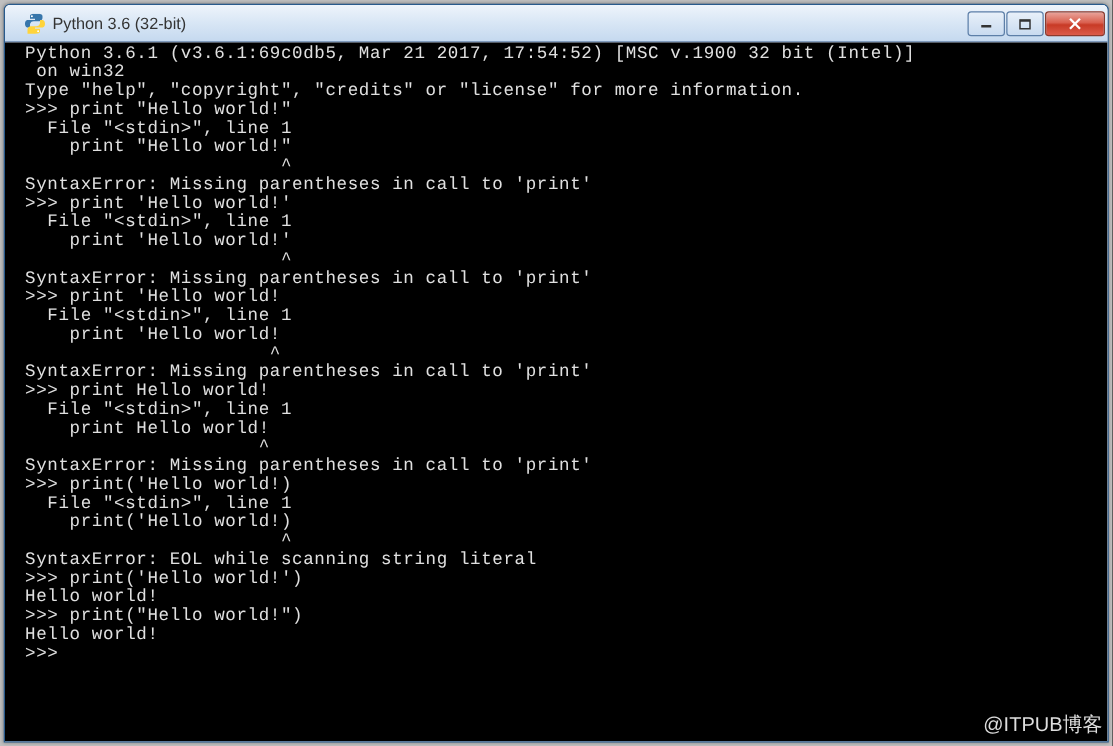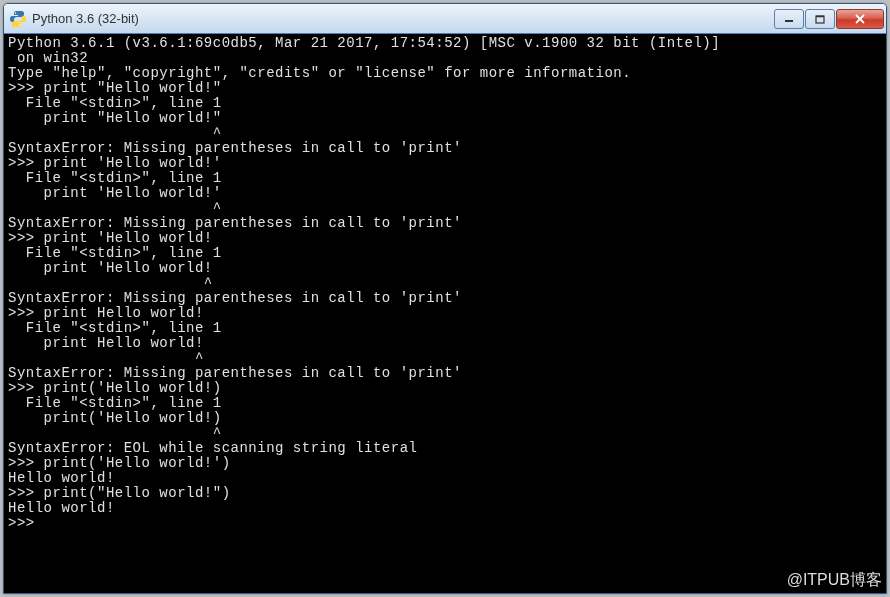--- a/index.html
+++ b/index.html
@@ -23,21 +23,21 @@
       border: 1px solid #285a8c;
       border-radius: 5px 5px 0 0;
       overflow: hidden;
       box-shadow: 0 0 3px rgba(0,0,0,0.3);
     }
     .titlebar {
       height: 30px;
       background: linear-gradient(to bottom, #eef4fb 0%, #d8e6f5 50%, #c5d9ef 100%);
       display: flex;
       align-items: center;
-      padding: 0 2px 0 6px;
+      padding: 0 2px 0 16px;
       border-bottom: 1px solid #5a7ca8;
     }
     .titlebar-icon {
       width: 16px;
       height: 16px;
       margin-right: 6px;
       display: flex;
       align-items: center;
       justify-content: center;
     }
@@ -70,21 +70,21 @@
     }
     .win-btn svg {
       display: block;
     }
     .terminal {
       background: #000;
       color: #e0e0e0;
       font-family: "Consolas", "Courier New", monospace;
       font-size: 14px;
       line-height: 15px;
-      padding: 2px 4px;
+      padding: 2px 16px;
       height: calc(100% - 30px);
       overflow: hidden;
       white-space: pre;
       letter-spacing: 0.5px;
     }
     .watermark {
       position: absolute;
       bottom: 6px;
       right: 8px;
       color: #ddd;

